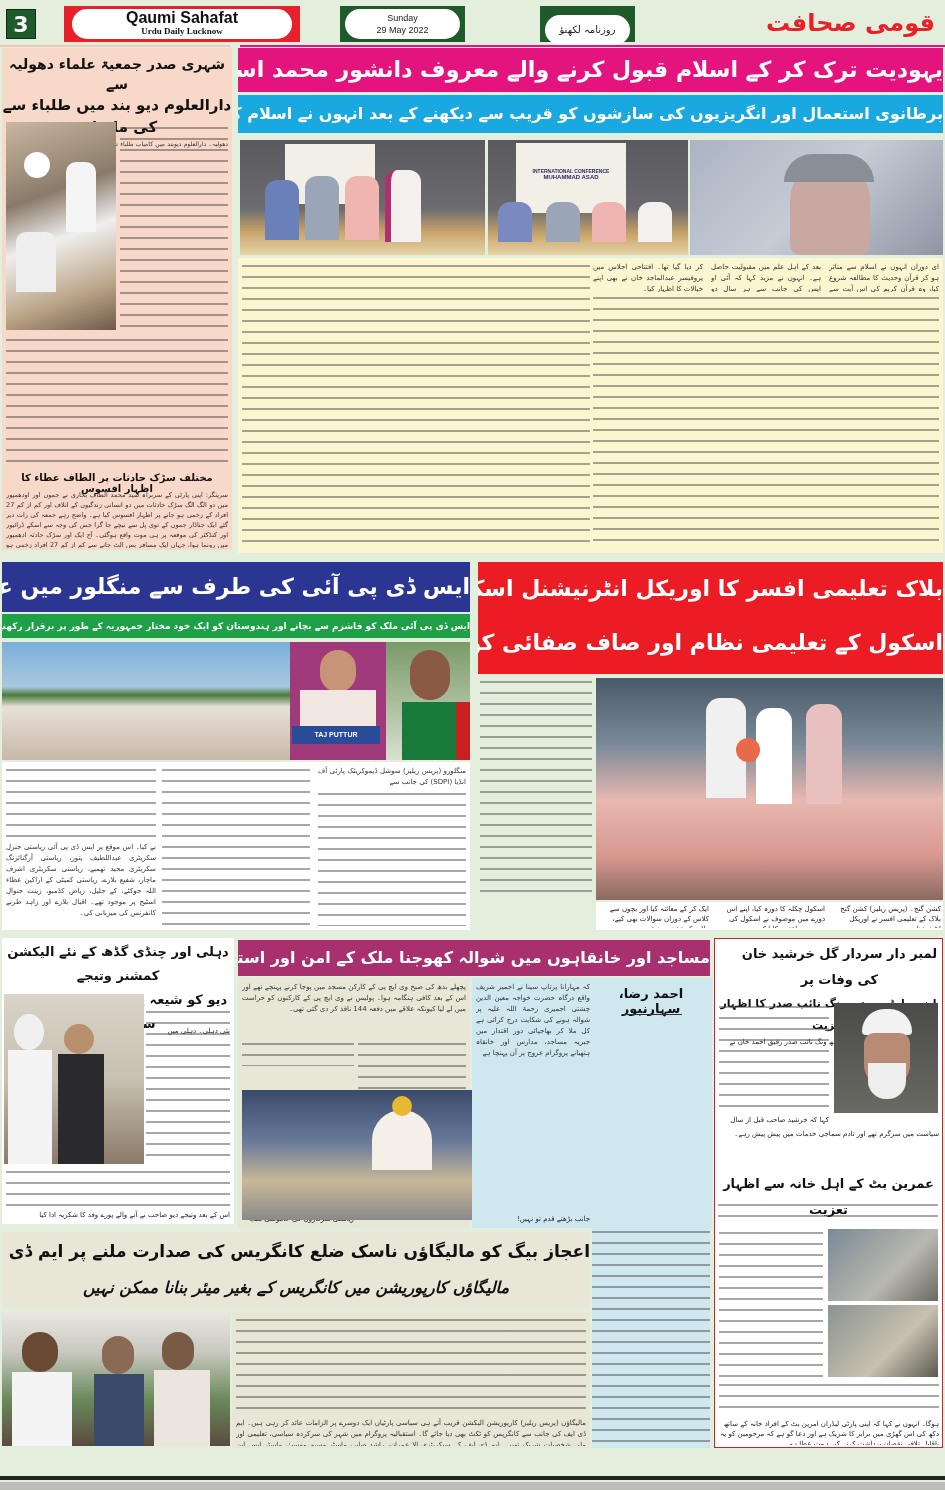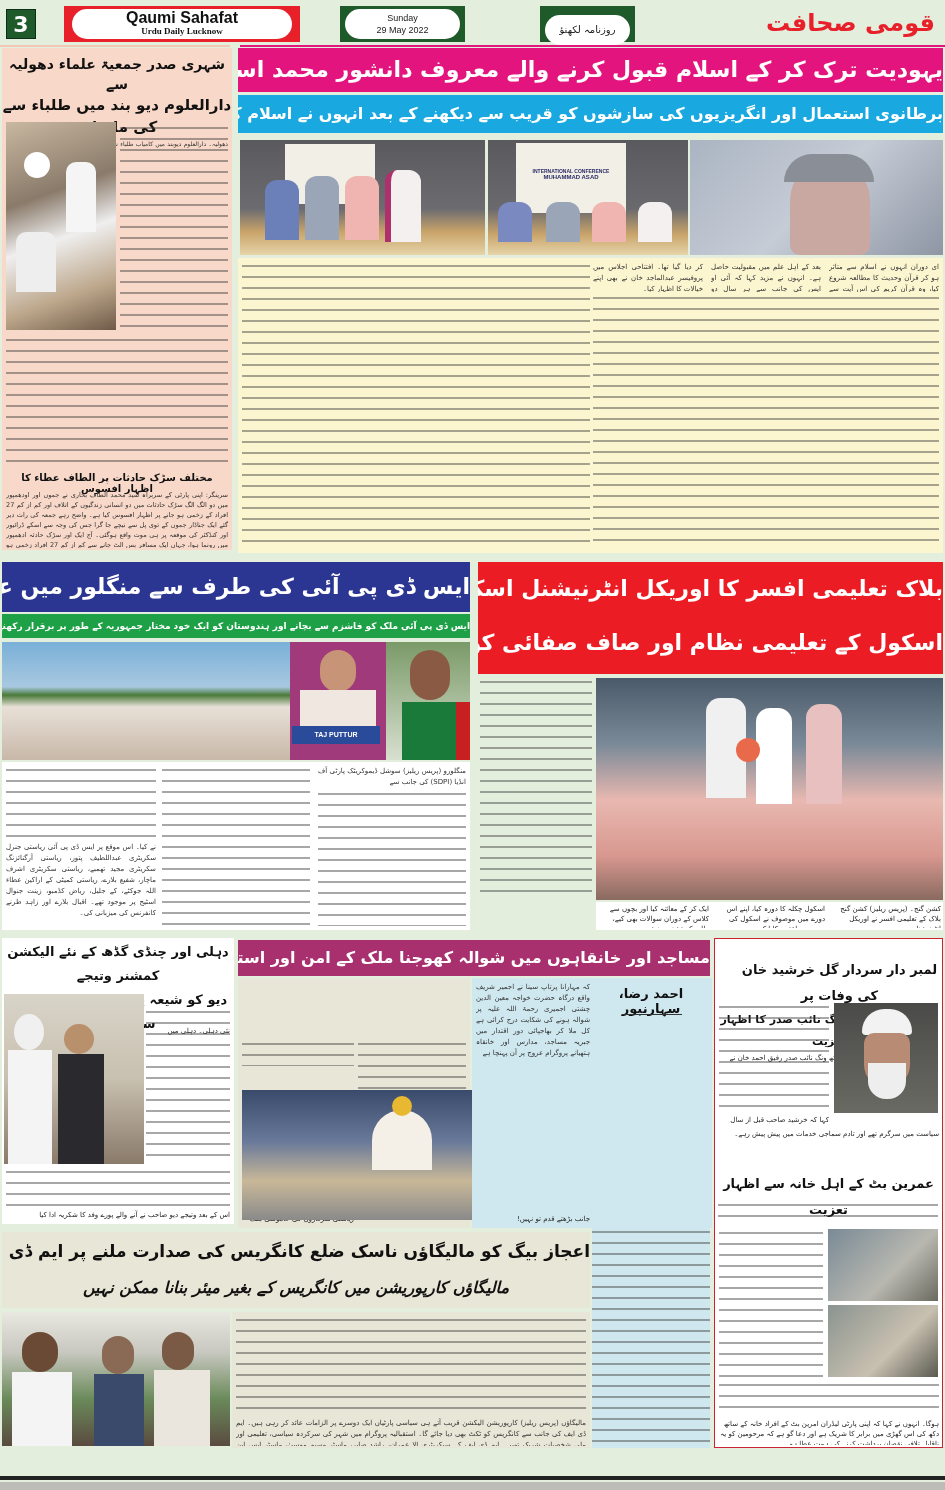--- a/index.html
+++ b/index.html
@@ -142,38 +142,39 @@
     <div style="position:absolute;left:54px;top:60px;width:46px;height:110px;background:#2a2a2e;"></div>
   </div>
   <div class="urdu caption" style="position:absolute;right:4px;top:52px;width:84px;height:10px;margin-top:36px;">نئی دہلی۔ دہلی میں</div>
   <div class="lines" style="position:absolute;right:4px;top:70px;width:84px;height:156px;"></div>
   <div class="lines" style="position:absolute;left:4px;top:230px;width:224px;height:40px;"></div>
   <div class="urdu caption" style="position:absolute;left:4px;top:272px;width:224px;height:12px;">اس کے بعد وتیجے دیو صاحب نے آنے والے پورے وفد کا شکریہ ادا کیا</div>
 </div>
 
 <div class="abs headline urdu" style="left:238px;top:940px;width:472px;height:36px;background:#a8306e;font-size:16px;line-height:36px;">مساجد اور خانقاہوں میں شوالہ کھوجنا ملک کے امن اور استحکام کیلئے خطرناک کارکردگی!</div>
 <div class="abs" style="left:238px;top:978px;width:232px;height:250px;background:#e8e6d6;">
+  <div class="urdu col-text" style="position:absolute;left:4px;top:4px;width:224px;height:56px;">پچھلے بدھ کی صبح وی ایچ پی کے کارکن مسجد میں پوجا کرنے پہنچے تھے اور اس کے بعد کافی ہنگامہ ہوا۔ پولیس نے وی ایچ پی کے کارکنوں کو حراست میں لے لیا کیونکہ علاقے میں دفعہ 144 نافذ کر دی گئی تھی۔</div>
   <div class="lines" style="position:absolute;left:120px;top:62px;width:108px;height:164px;"></div>
   <div class="lines" style="position:absolute;left:4px;top:62px;width:112px;height:26px;"></div>
   <div class="urdu caption" style="position:absolute;left:4px;top:236px;width:112px;height:12px;">ریاستی سرکاروں کی خاموشی ملک کے فرقہ</div>
 </div>
 <div class="abs photo" style="left:242px;top:1090px;width:230px;height:130px;background:linear-gradient(180deg,#3a4a6a 0%,#6a7a9a 40%,#c8b898 70%,#8a8a8a 100%);">
   <div style="position:absolute;left:130px;top:20px;width:60px;height:60px;border-radius:50% 50% 0 0;background:#f4f0e8;"></div>
   <div style="position:absolute;left:150px;top:6px;width:20px;height:20px;background:#e8b830;border-radius:50%;"></div>
 </div>
 <div class="abs" style="left:472px;top:978px;width:240px;height:250px;background:#cfe8ef;">
   <div class="urdu" style="position:absolute;right:6px;top:8px;width:110px;text-align:center;font-weight:bold;font-size:13px;color:#111;">احمد رضا، سہارنپور</div>
   <div style="position:absolute;right:30px;top:36px;width:60px;height:1px;background:#333;"></div>
   <div class="urdu col-text" style="position:absolute;left:4px;top:4px;width:114px;height:104px;">کہ مہارانا پرتاپ سینا نے اجمیر شریف واقع درگاہ حضرت خواجہ معین الدین چشتی اجمیری رحمۃ اللہ علیہ پر شوالہ ہونے کی شکایت درج کرائی ہے کل ملا کر بھاجپائی دور اقتدار میں جبریہ مساجد، مدارس اور خانقاہ ہتھیانے پروگرام عروج پر آن پہنچا ہے</div>
   <div class="urdu caption" style="position:absolute;left:4px;top:236px;width:114px;height:12px;">جانب بڑھتے قدم تو نہیں!</div>
 </div>
 <div class="abs lines" style="left:592px;top:1228px;width:118px;height:220px;background-color:#cfe8ef;"></div>
 
 <div class="abs box-border" style="left:714px;top:938px;width:229px;height:510px;background:#fff;">
-  <div class="urdu" style="text-align:center;font-weight:bold;font-size:13px;line-height:26px;padding-top:18px;color:#111;margin-left:22px;">لمبر دار سردار گل خرشید خان کی وفات پر</div>
+  <div class="urdu" style="text-align:center;font-weight:bold;font-size:13px;line-height:26px;padding-top:2px;color:#111;margin-left:22px;">لمبر دار سردار گل خرشید خان کی وفات پر</div>
   <div class="urdu" style="text-align:center;font-weight:bold;font-size:11px;line-height:22px;color:#111;">اپنی پارٹی یوتھ ونگ نائب صدر کا اظہار تعزیت</div>
   <div class="urdu caption" style="padding:0 4px;height:10px;">مینڈھر۔ (پریس ریلیز) اپنی پارٹی یوتھ ونگ نائب صدر رفیق احمد خان نے مینڈھر</div>
   <div class="lines" style="position:absolute;left:4px;top:64px;width:110px;height:110px;"></div>
   <div class="photo" style="position:absolute;right:4px;top:64px;width:104px;height:110px;background:linear-gradient(180deg,#4a4a48 0%,#6a6a64 100%);">
     <div style="position:absolute;left:28px;top:6px;width:50px;height:26px;background:#f2f2f2;border-radius:24px 24px 4px 4px;"></div>
     <div style="position:absolute;left:30px;top:30px;width:46px;height:54px;background:#b88c74;border-radius:10px 10px 22px 22px;"></div>
     <div style="position:absolute;left:34px;top:60px;width:38px;height:36px;background:#eee;border-radius:0 0 18px 18px;"></div>
   </div>
   <div class="urdu caption" style="position:absolute;left:4px;top:176px;width:110px;height:10px;">کہا کہ خرشید صاحب قبل از سال 1947</div>
   <div class="urdu caption" style="position:absolute;left:4px;top:190px;width:220px;height:10px;">سیاست میں سرگرم تھے اور تادم سماجی خدمات میں پیش پیش رہے۔</div>

